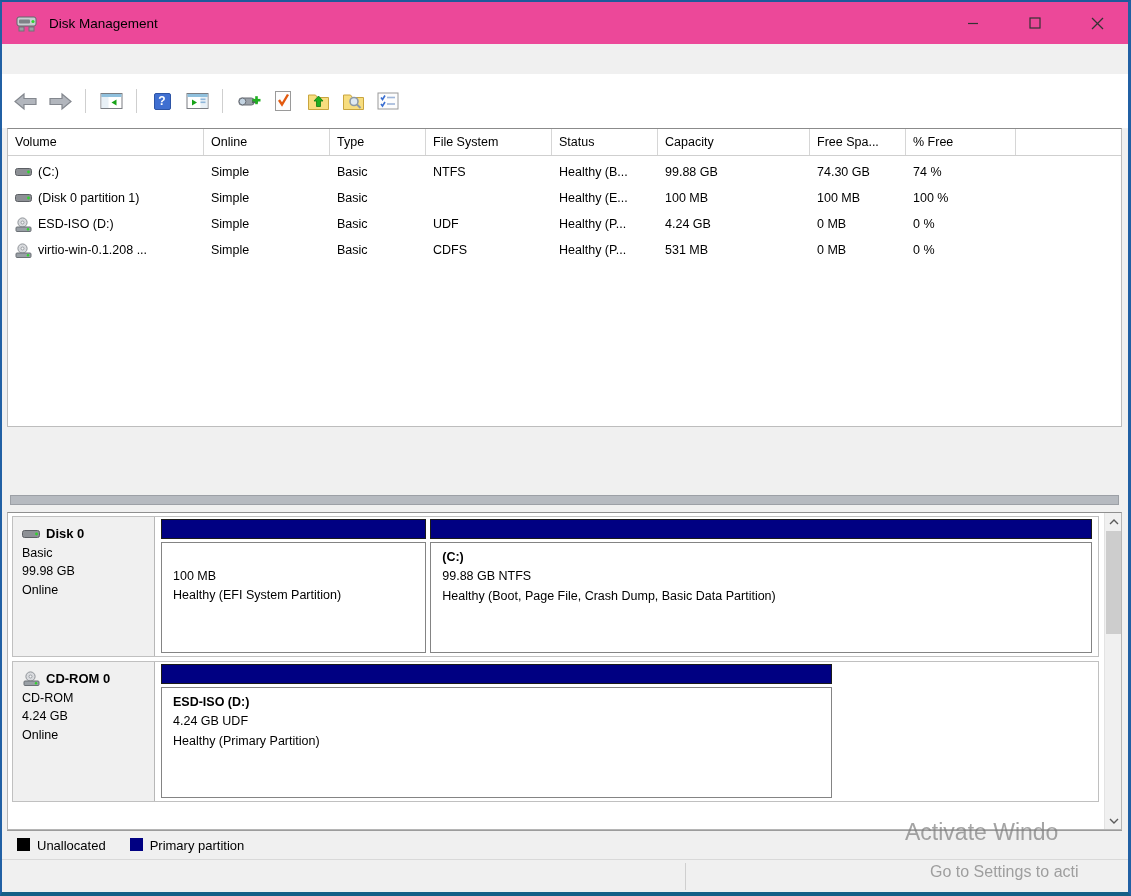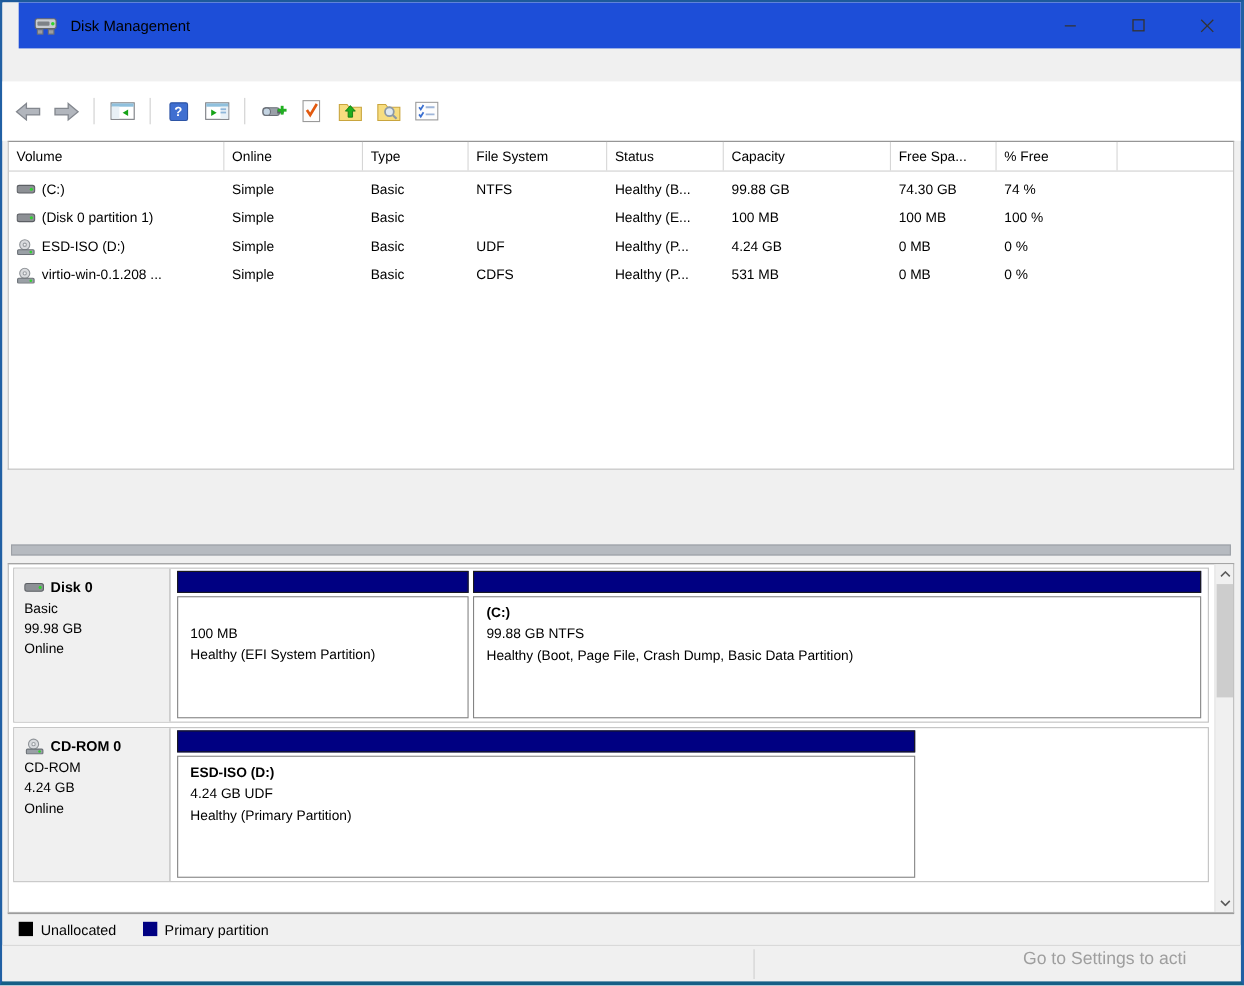--- a/index.html
+++ b/index.html
@@ -7,21 +7,21 @@
   body { font-family:"Liberation Sans","DejaVu Sans",sans-serif; }
 
   .window {
     position:relative; width:1131px; height:896px;
     background:#f0f0f0; overflow:hidden;
     border-top:2px solid #1d5a9b; border-left:2px solid #2160a4;
     border-right:3px solid #2160a4; border-bottom:4px solid #155f86;
   }
 
   
-  .titlebar { position:absolute; top:0; left:15px; right:0; height:42px; background:#1d4ed8; display:flex; align-items:center; }
+  .titlebar { position:absolute; top:0; left:0; right:0; height:42px; background:#ec4899; display:flex; align-items:center; }
   .titlebar .app-icon { margin-left:13px; display:flex; }
   .titlebar .title { margin-left:10px; font-size:13.5px; color:#000; }
   .caption-buttons { margin-left:auto; display:flex; height:100%; }
   .cap-btn { width:62px; height:100%; display:flex; align-items:center; justify-content:center; cursor:default; }
 
   
   .menubar { position:absolute; top:42px; left:0; right:0; height:30px; background:#fff; display:flex; align-items:center; padding-left:8px; font-size:13.5px; }
   .menu-item { padding:5px 11px; color:#000; }
   .menu-item.hl { background:#d5e9f9; border:1px solid #bcd9ef; padding:4px 10px; }
   .menu-item u { text-underline-offset:2px; }
@@ -367,15 +367,16 @@
     <div class="legend-item">
       <span class="legend-swatch" style="background: rgb(0, 0, 130);"></span>
       <span>Primary partition</span>
     </div>
   </div>
 
   <div class="statusbar">
     <div class="sb-div"></div>
   </div>
 
+  <div class="wm1">Activate Windo</div>
   <div class="wm2">Go to Settings to acti</div>
 
 </div>
 
 </body></html>

